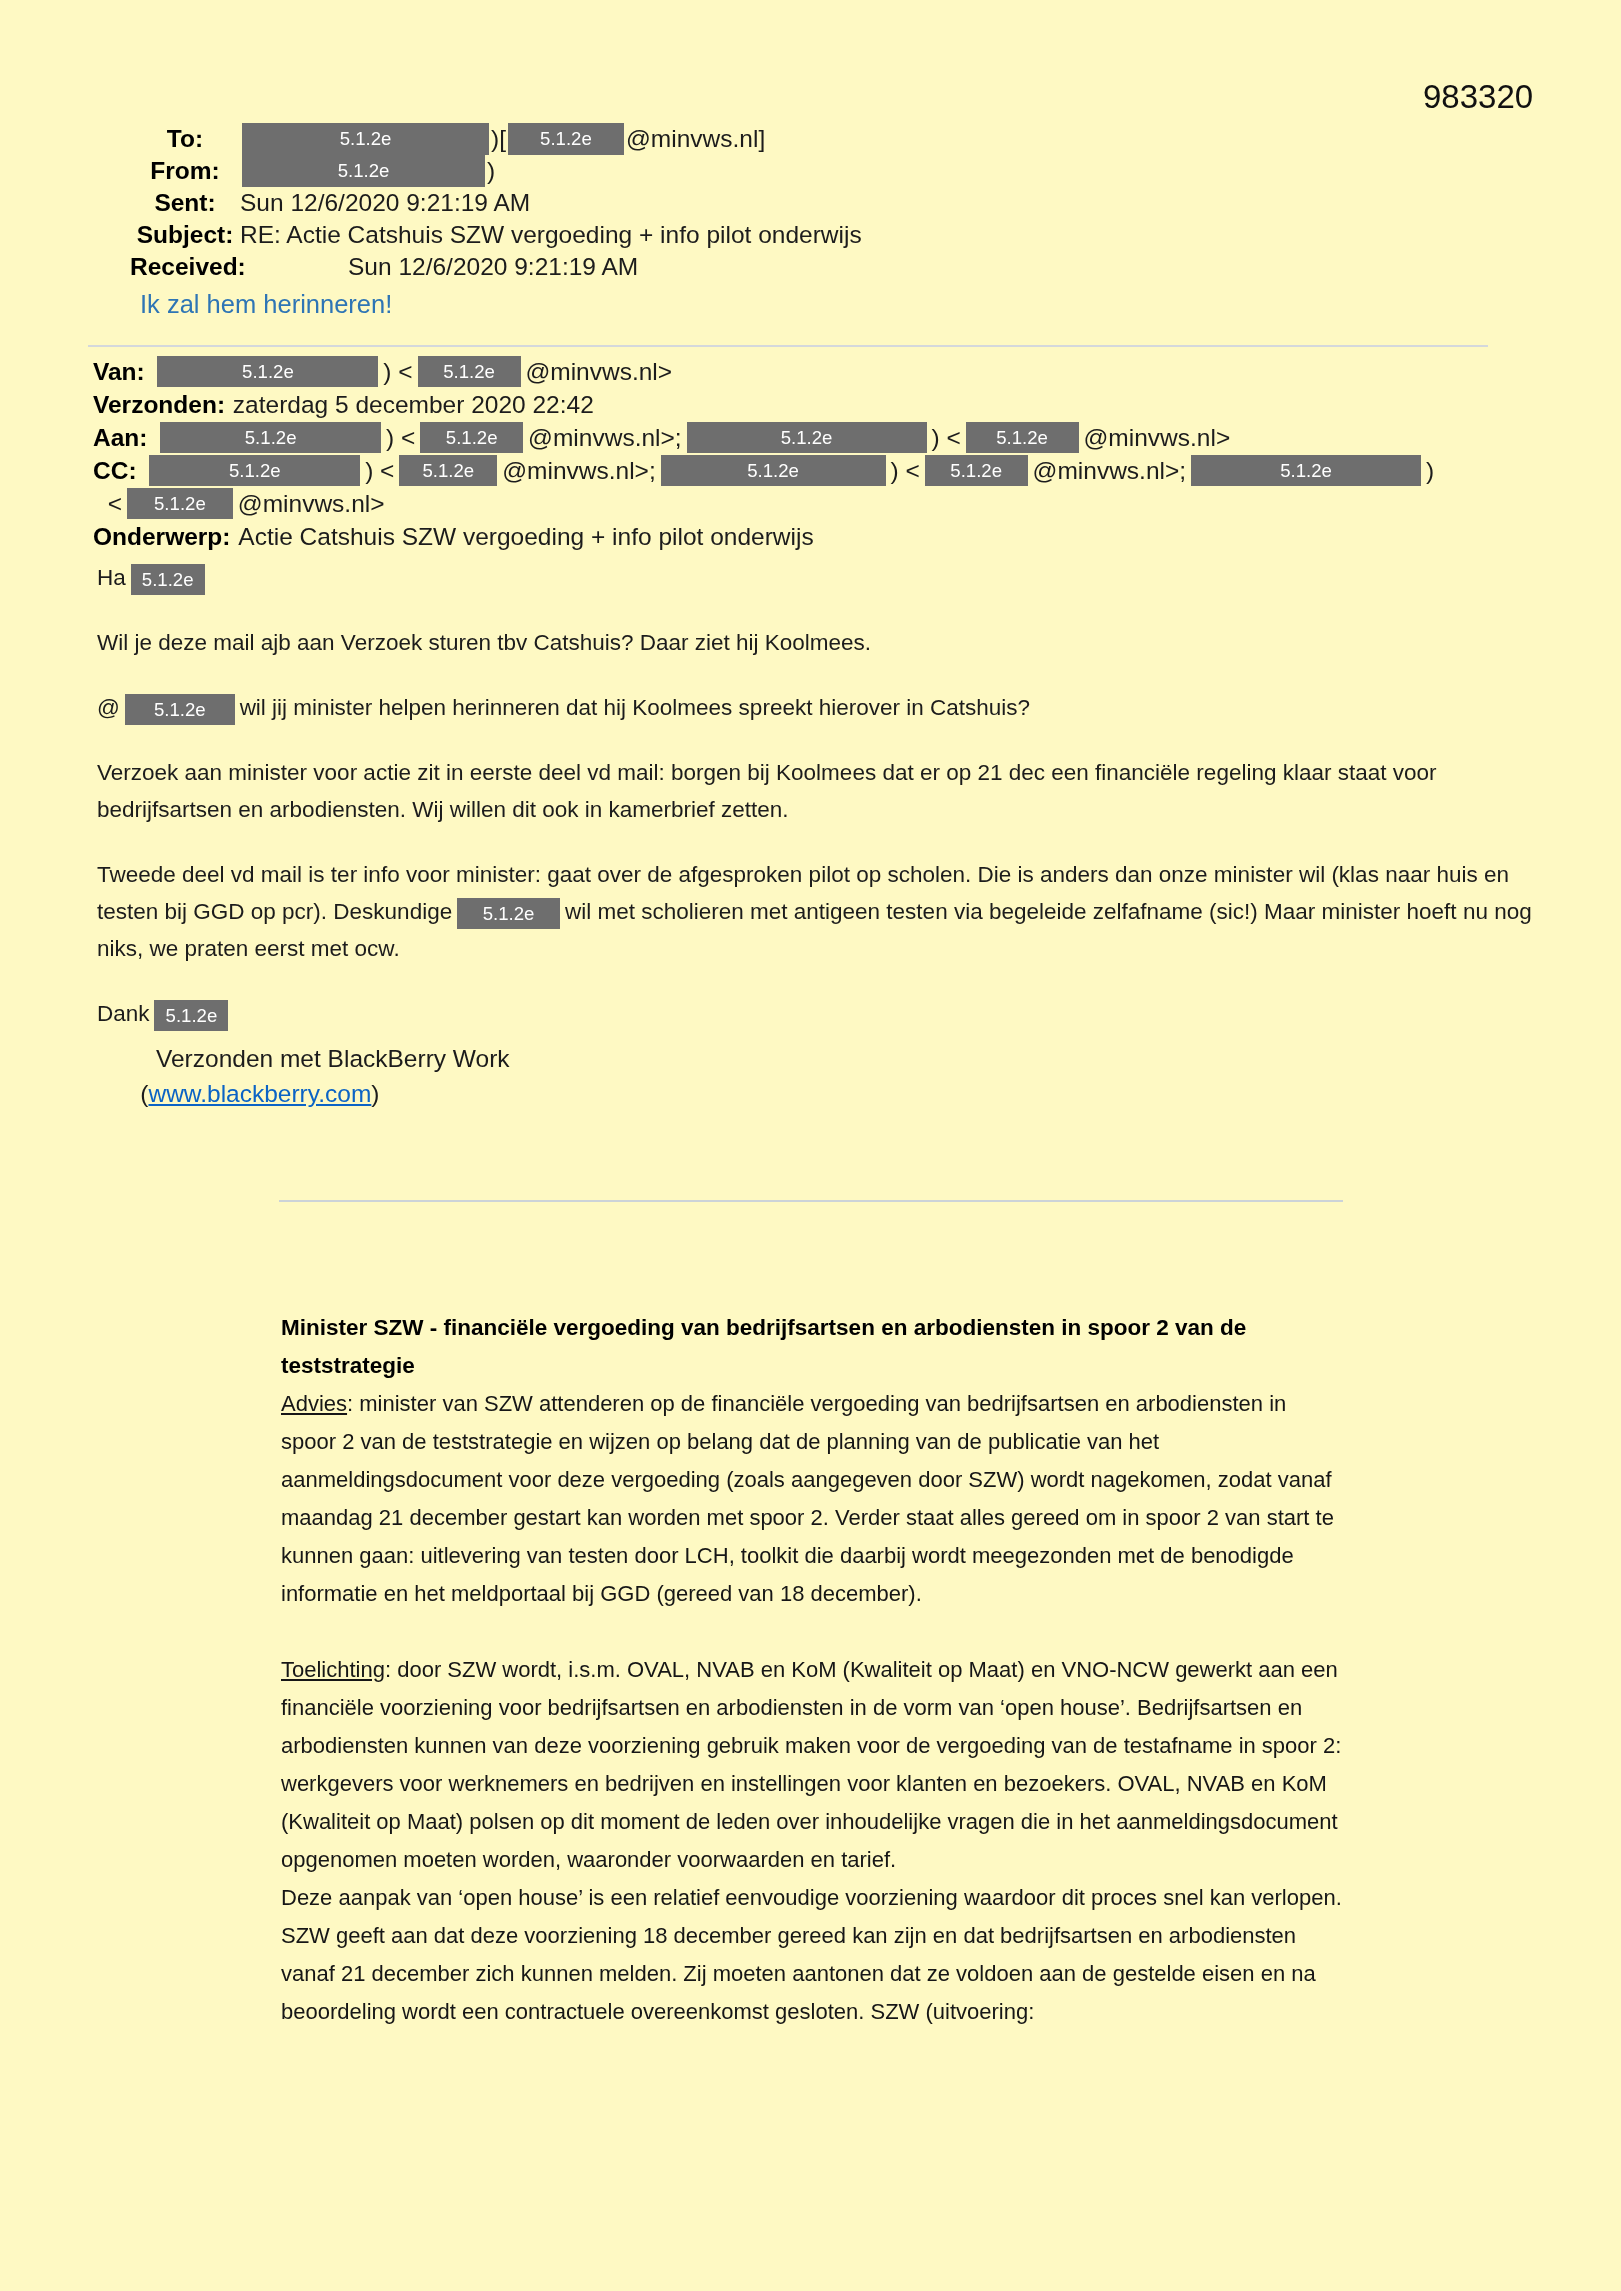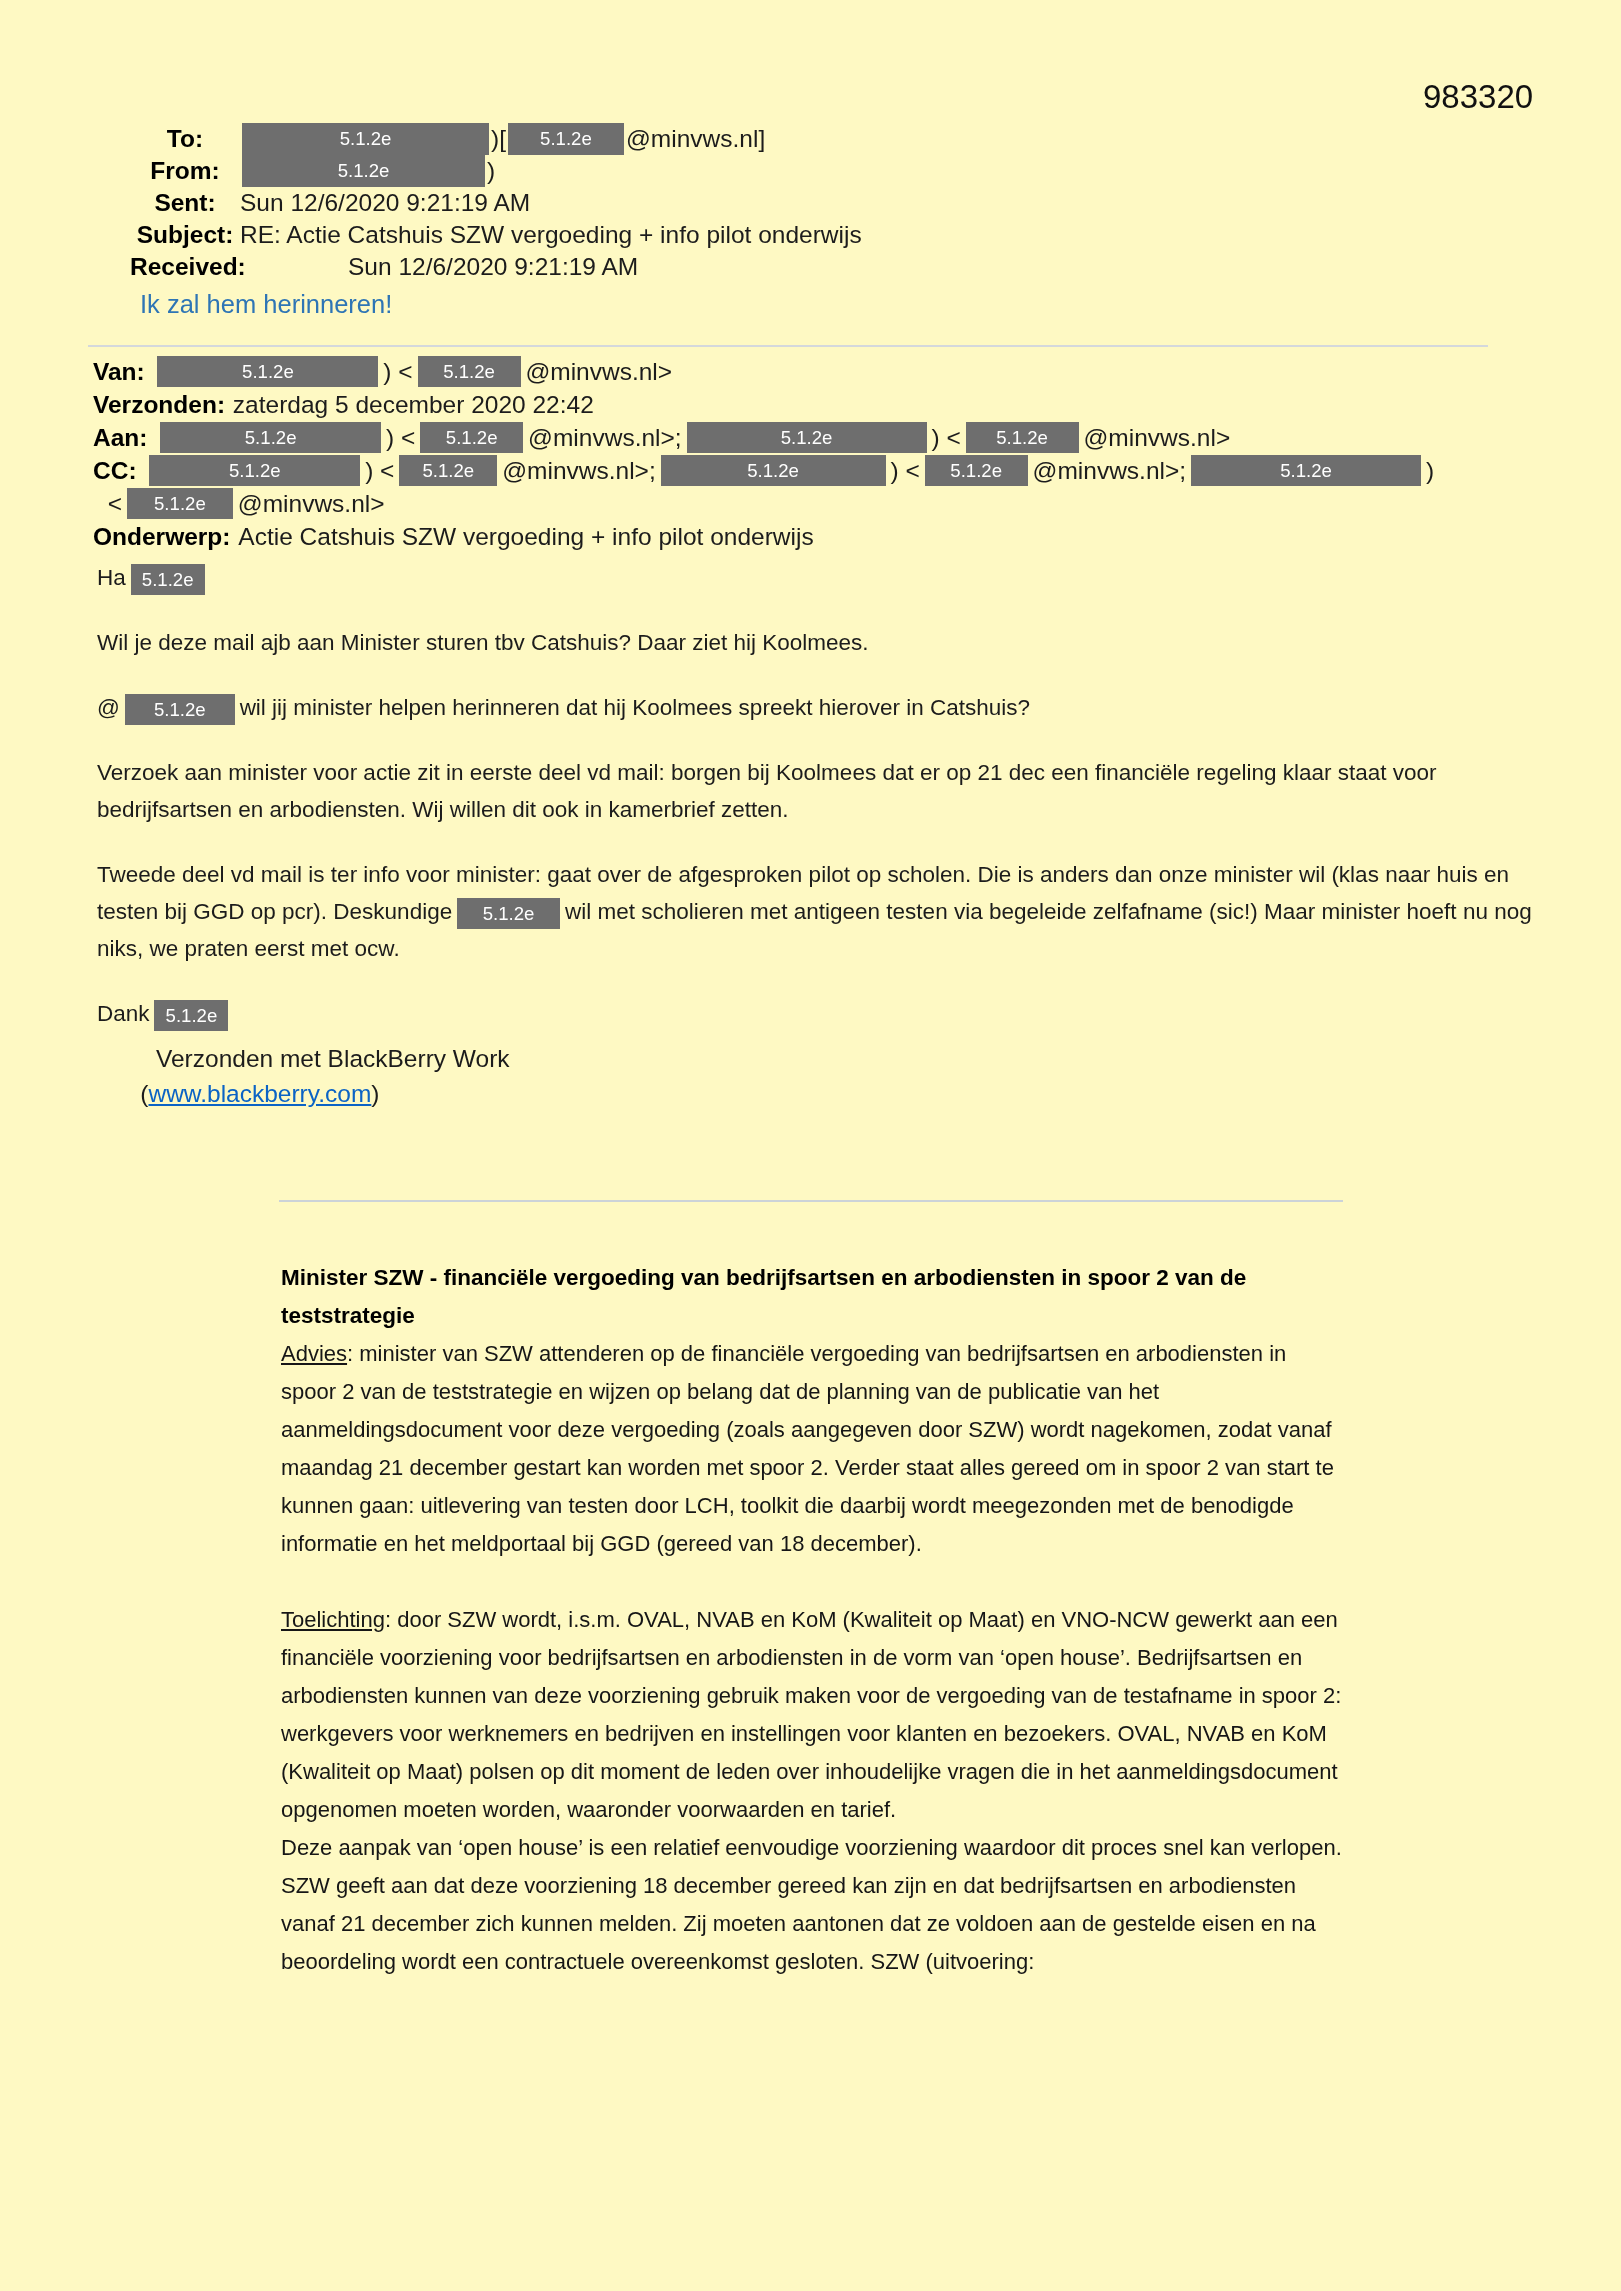--- a/index.html
+++ b/index.html
@@ -27,21 +27,21 @@
   
   .mailbody{position:absolute;left:97px;top:559px;width:1467px;font-size:22.5px;line-height:37px;color:#1c1c1c;}
   .mailbody p{margin:0 0 28px 0;}
   .mailbody .redact{vertical-align:middle;}
   .line-ha{margin-bottom:31px;}
   .line-dank{margin-top:3.9px;margin-left:39px;}
   .sig{position:absolute;left:156px;top:1041px;font-size:24.5px;line-height:35px;}
   .sig-link-line{margin-left:-15.7px;}
   .lnk{color:#0b63c5;text-decoration:underline;cursor:pointer;margin-top:30px;}
   
-  .memo{position:absolute;left:281px;top:1259px;width:1064px;font-size:22px;line-height:38px;color:#161616;}
+  .memo{position:absolute;left:281px;top:1309px;width:1064px;font-size:22px;line-height:38px;color:#161616;}
   .memo-title{margin:0;font-weight:bold;font-size:22.5px;color:#000;}
   .memo p{margin:0;}
   .memo .gap-top{margin-top:38px;}
   .u{text-decoration:underline;}
 </style>
 </head>
 <body>
 
 <div class="page">
 
@@ -120,21 +120,21 @@
       <span>@minvws.nl&gt;</span>
     </div>
     <div class="q-row">
       <b>Onderwerp:</b>
       <span>Actie Catshuis SZW vergoeding + info pilot onderwijs</span>
     </div>
   </div>
 
   <div class="mailbody">
     <p class="line-ha"><span>Ha</span><span class="redact" style="width:74px">5.1.2e</span></p>
-    <p>Wil je deze mail ajb aan Minister sturen tbv Catshuis? Daar ziet hij Koolmees.</p>
+    <p>Wil je deze mail ajb aan Verzoek sturen tbv Catshuis? Daar ziet hij Koolmees.</p>
     <p><span>@</span><span class="redact" style="width:110px">5.1.2e</span><span>wil jij minister helpen herinneren dat hij Koolmees spreekt hierover in Catshuis?</span></p>
     <p>Verzoek aan minister voor actie zit in eerste deel vd mail: borgen bij Koolmees dat er op 21 dec een financiële regeling klaar staat voor bedrijfsartsen en arbodiensten. Wij willen dit ook in kamerbrief zetten.</p>
     <p><span>Tweede deel vd mail is ter info voor minister: gaat over de afgesproken pilot op scholen. Die is anders dan onze minister wil (klas naar huis en testen bij GGD op pcr). Deskundige</span><span class="redact" style="width:103px">5.1.2e</span><span>wil met scholieren met antigeen testen via begeleide zelfafname (sic!) Maar minister hoeft nu nog niks, we praten eerst met ocw.</span></p>
     <p class="line-dank"><span>Dank</span><span class="redact" style="width:74px">5.1.2e</span></p>
   </div>
 
   <div class="sig">
     <div>Verzonden met BlackBerry Work</div>
     <div class="sig-link-line"><span>(</span><a class="lnk">www.blackberry.com</a><span>)</span></div>
   </div>

